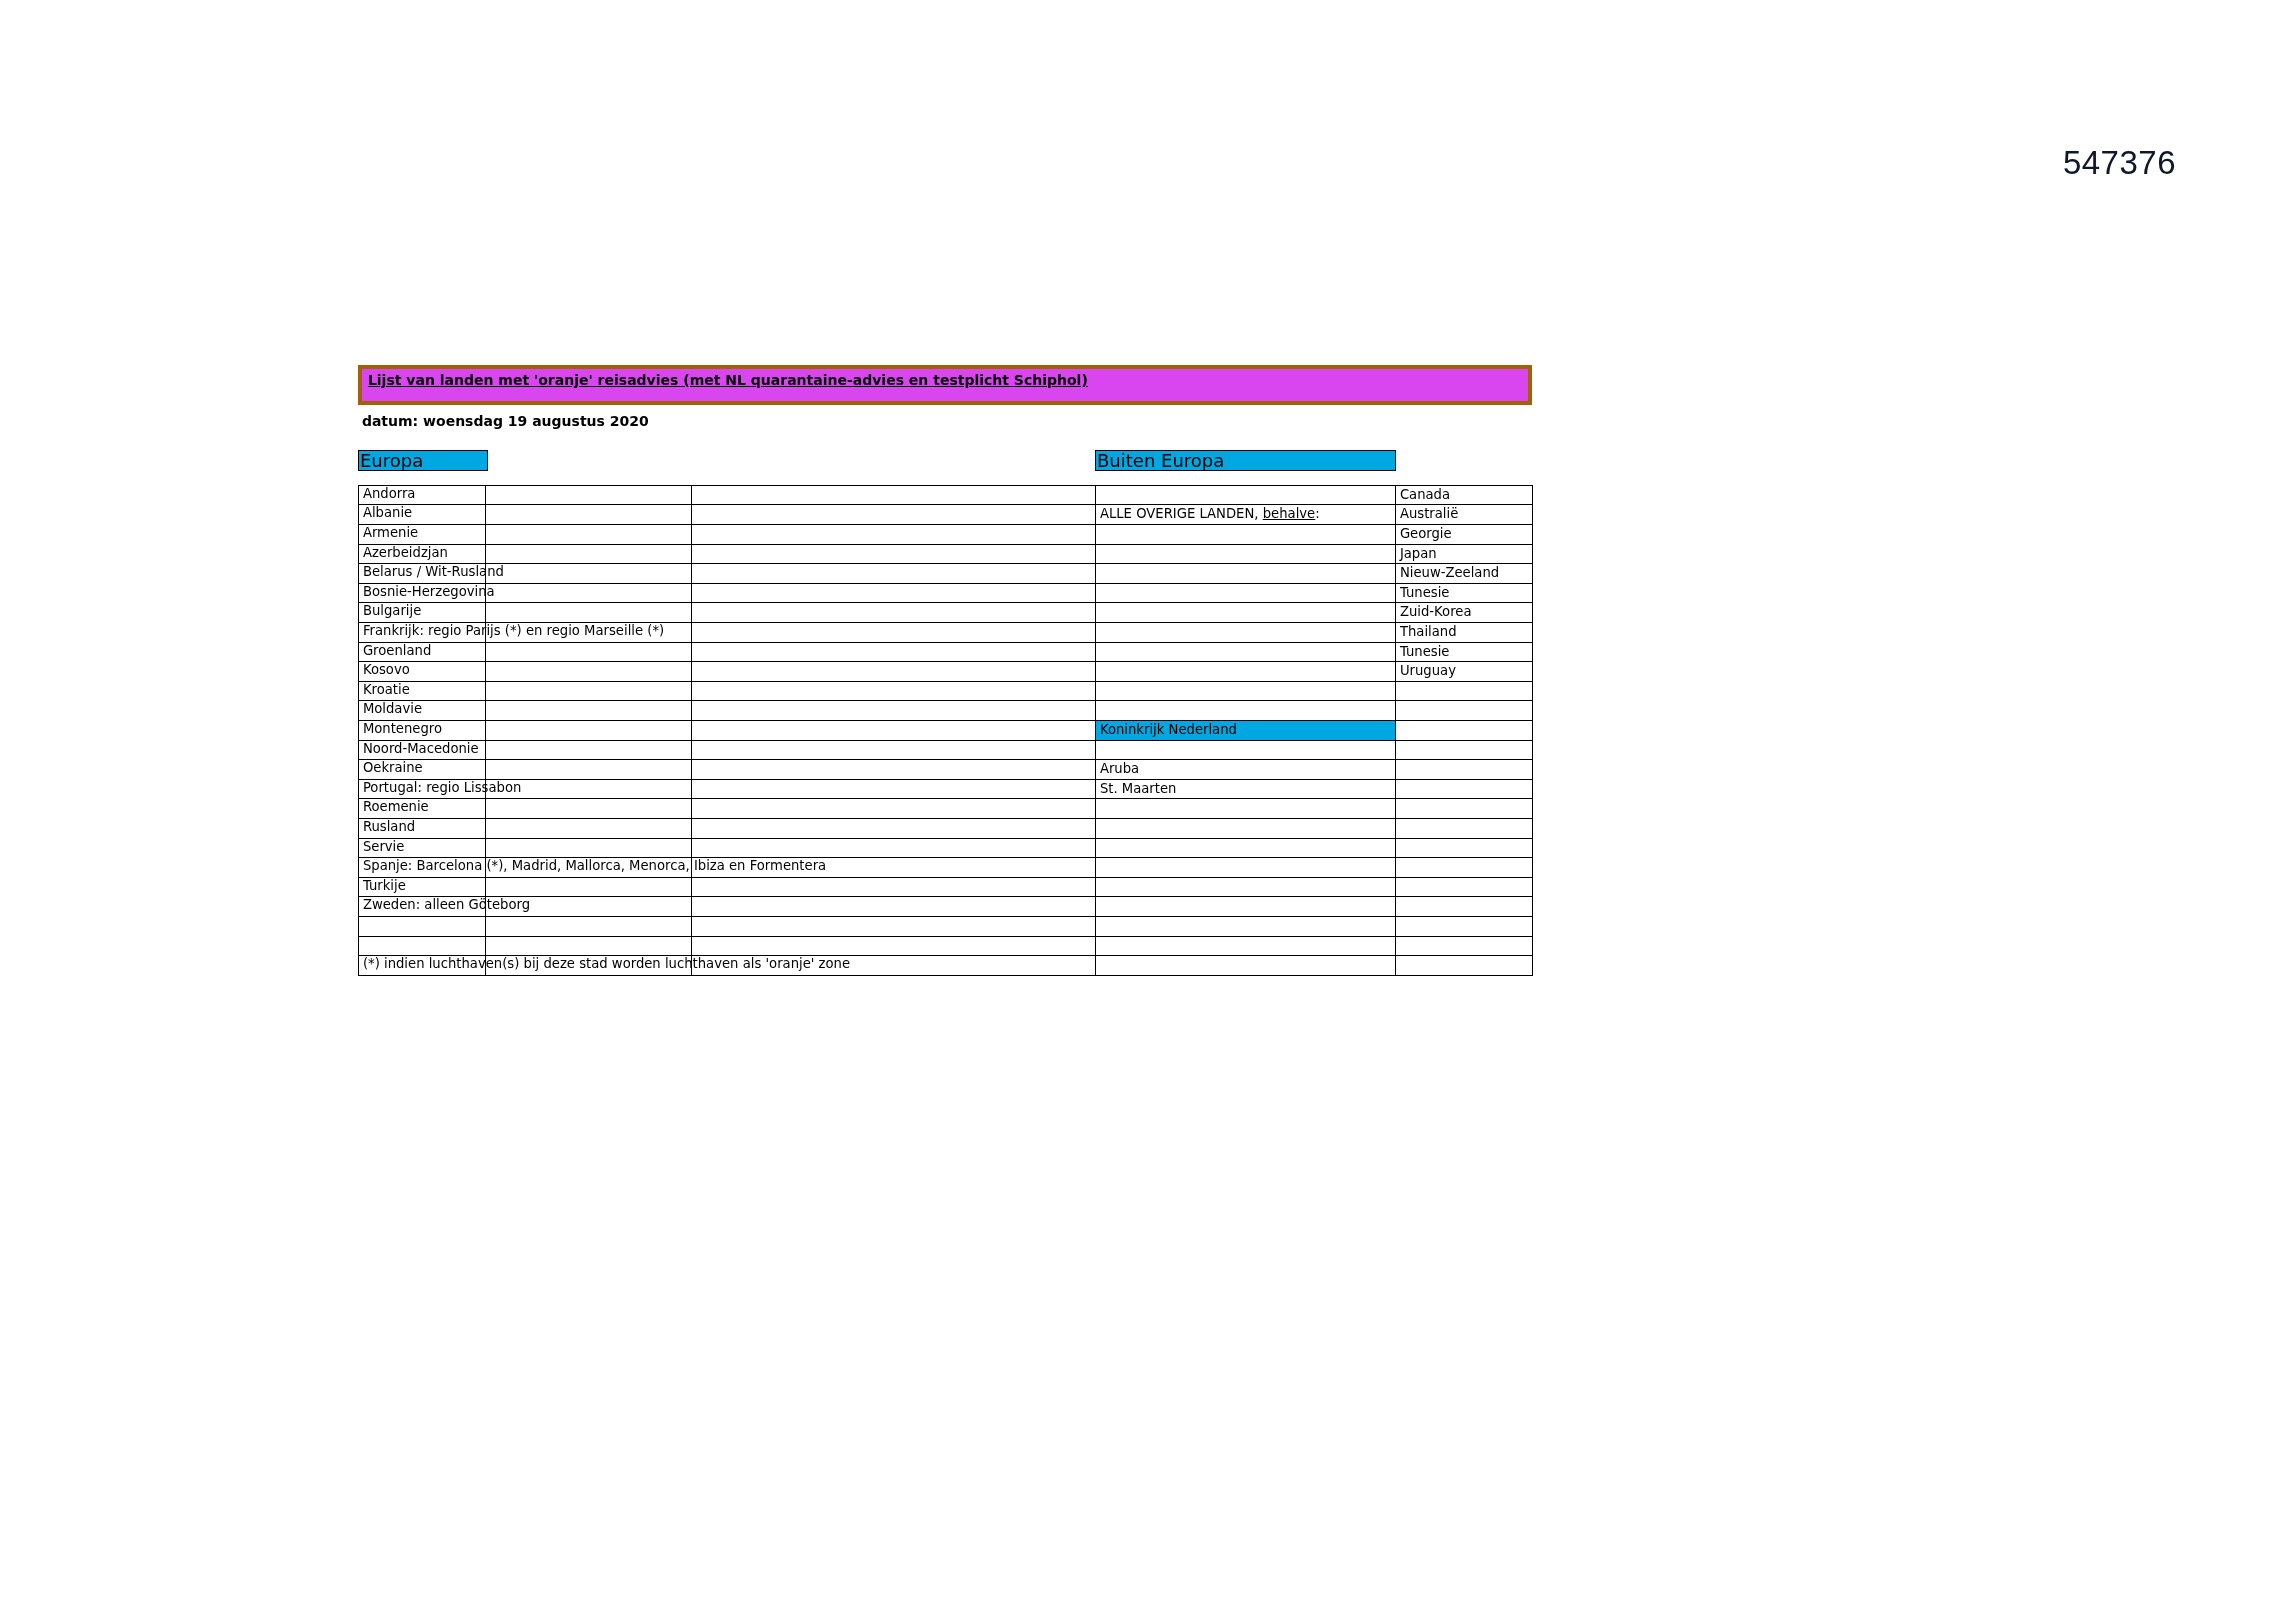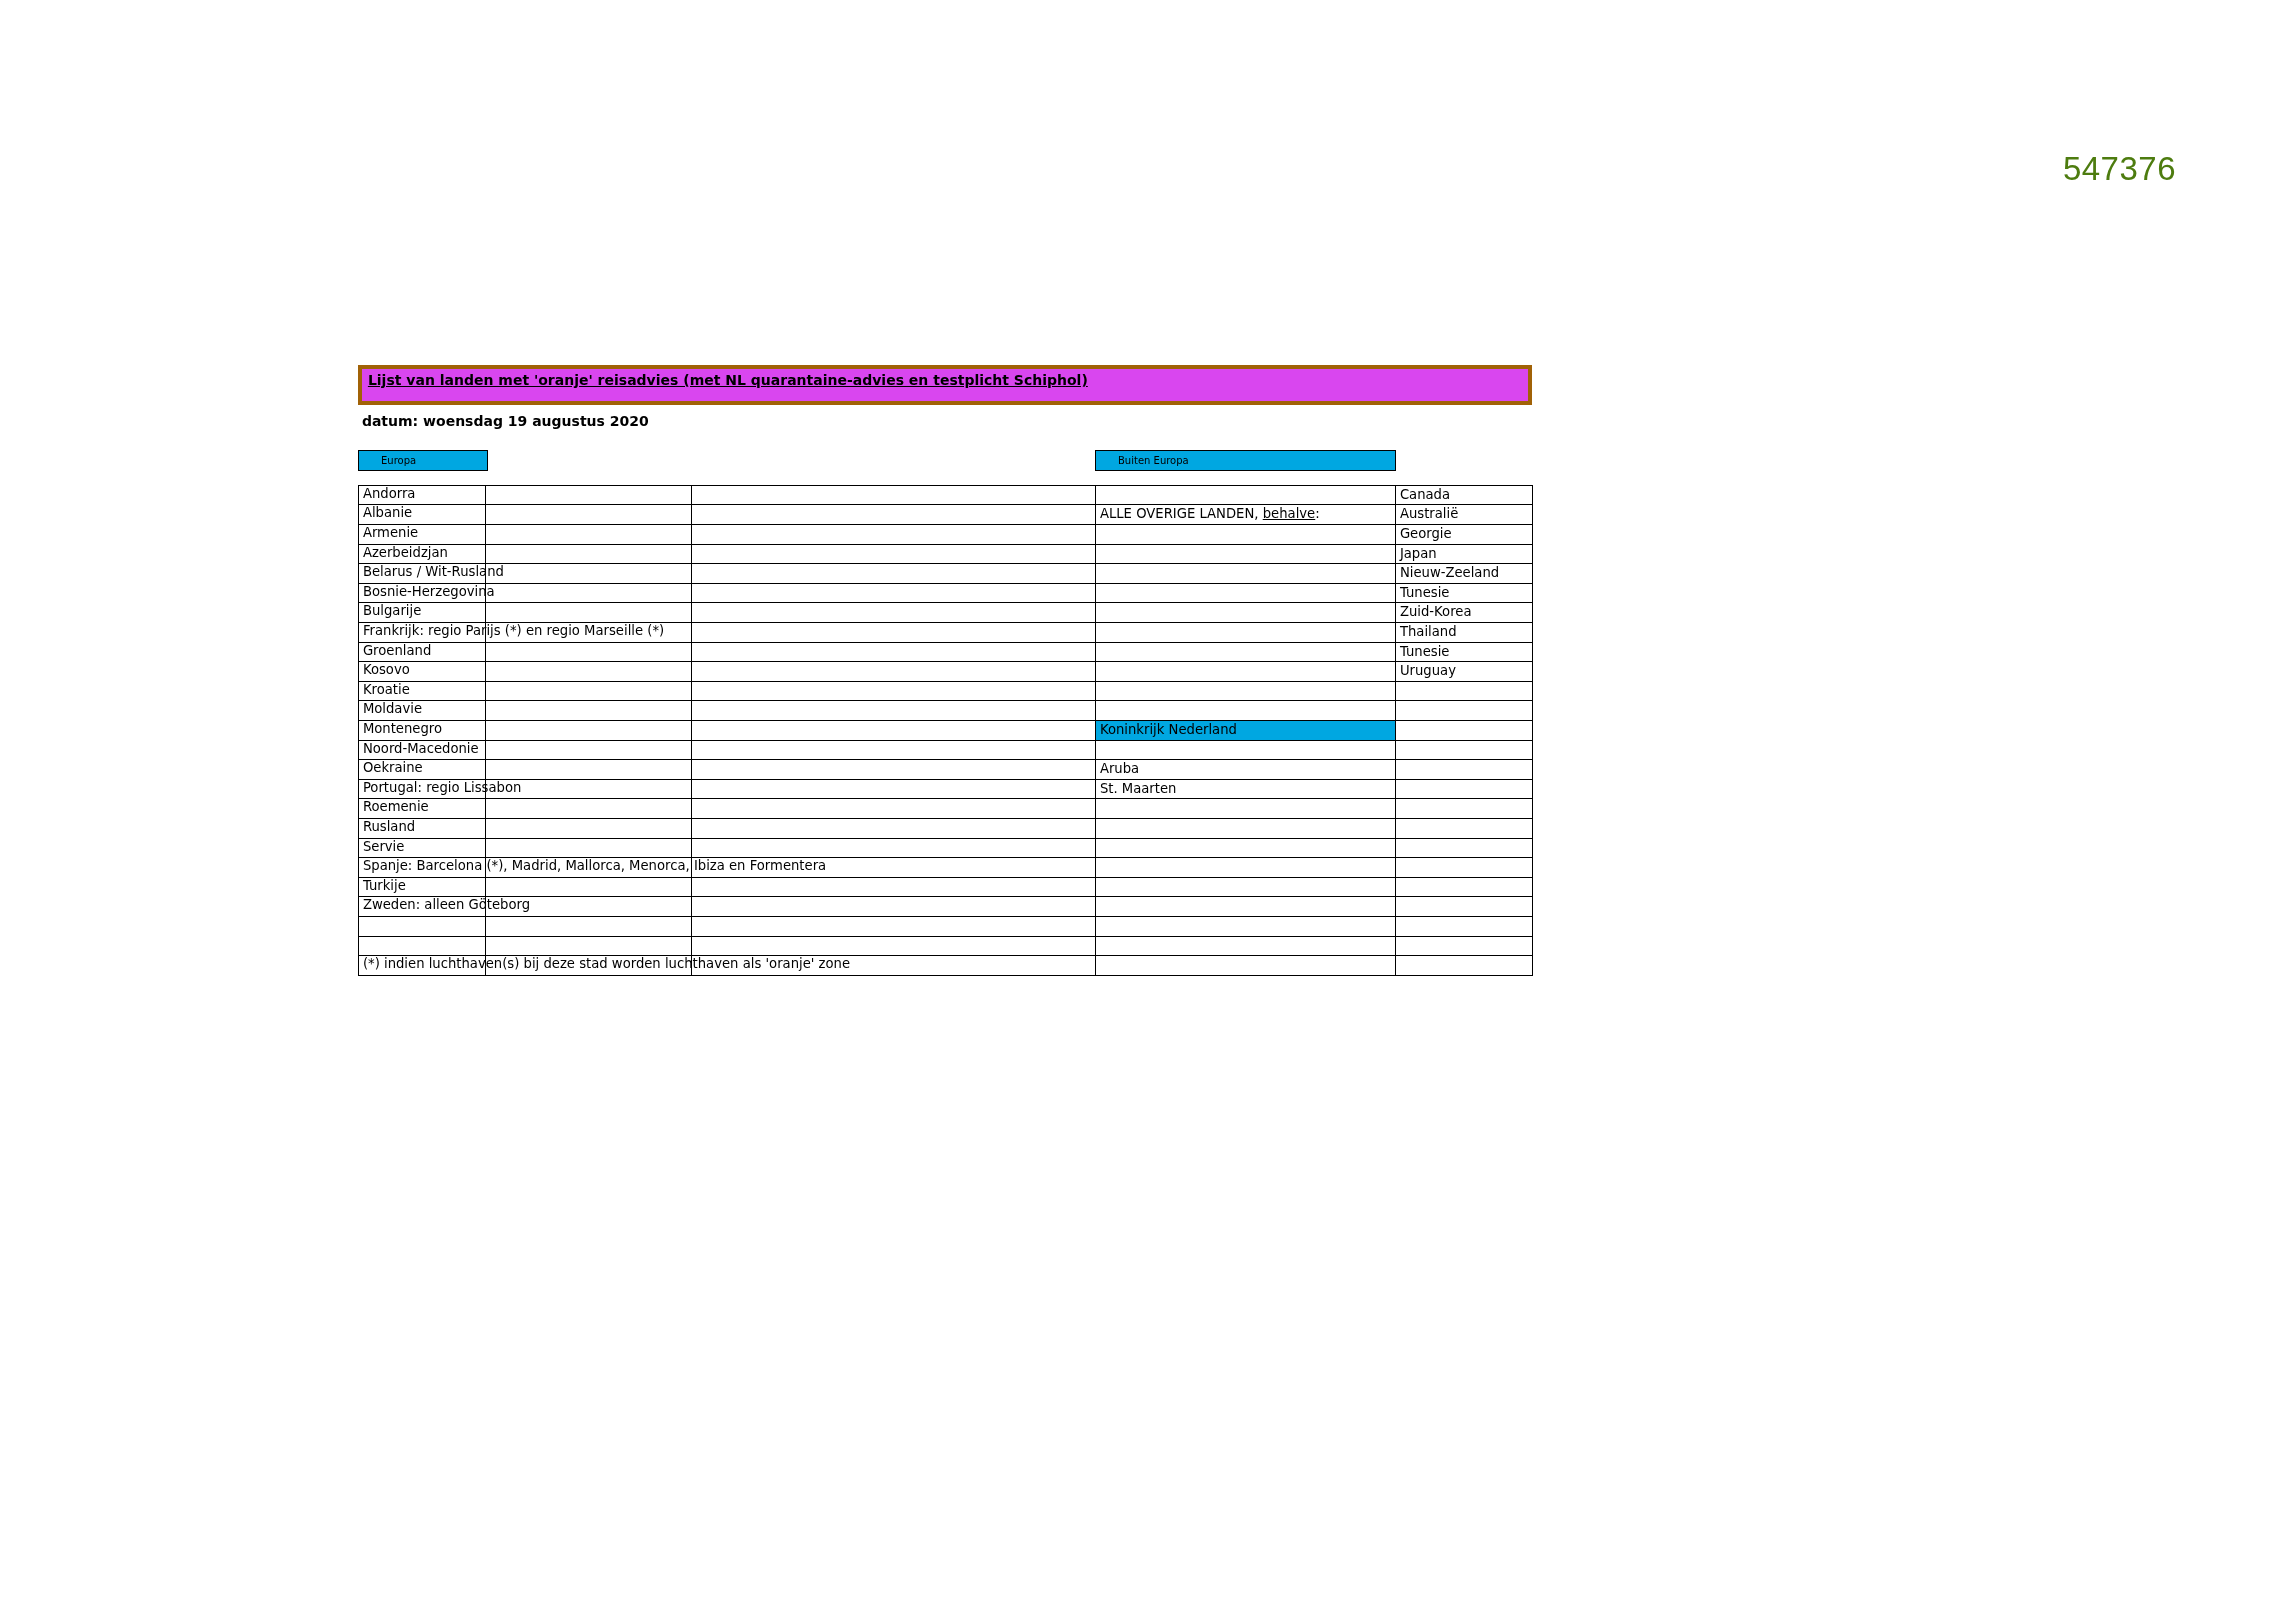--- a/index.html
+++ b/index.html
@@ -10,25 +10,25 @@
   body {
     width: 2292px;
     height: 1620px;
     position: relative;
     font-family: "DejaVu Sans", sans-serif;
     color: #000000;
   }
   #doc-number {
     position: absolute;
     right: 116px;
-    top: 150px;
+    top: 144px;
     font-size: 33px;
     font-family: "Liberation Sans", sans-serif;
     letter-spacing: 0.5px;
-    color: #4d7c0f;
+    color: #0f172a;
   }
   #sheet {
     position: absolute;
     left: 358px;
     top: 365px;
     width: 1176px;
   }
   .title-bar {
     background: #d946ef;
     border: 4px solid #a16207;
@@ -56,22 +56,22 @@
     height: 21.6px;
     margin-top: 20.6px;
   }
   .hdr-box {
     position: absolute;
     height: 21.6px;
     line-height: 20.6px;
     background: #00a7e1;
     border: 1px solid #000;
     box-sizing: border-box;
-    font-size: 10px;
-    padding-left: 22px;
+    font-size: 18px;
+    padding-left: 1px;
   }
   #hdr-europa { left: 0px; width: 130px; }
   #hdr-buiten { left: 737px; width: 301px; }
 
   table.grid {
     margin-top: 13.7px;
     border-collapse: collapse;
     table-layout: fixed;
     width: 1174px;
     font-size: 13.2px;

